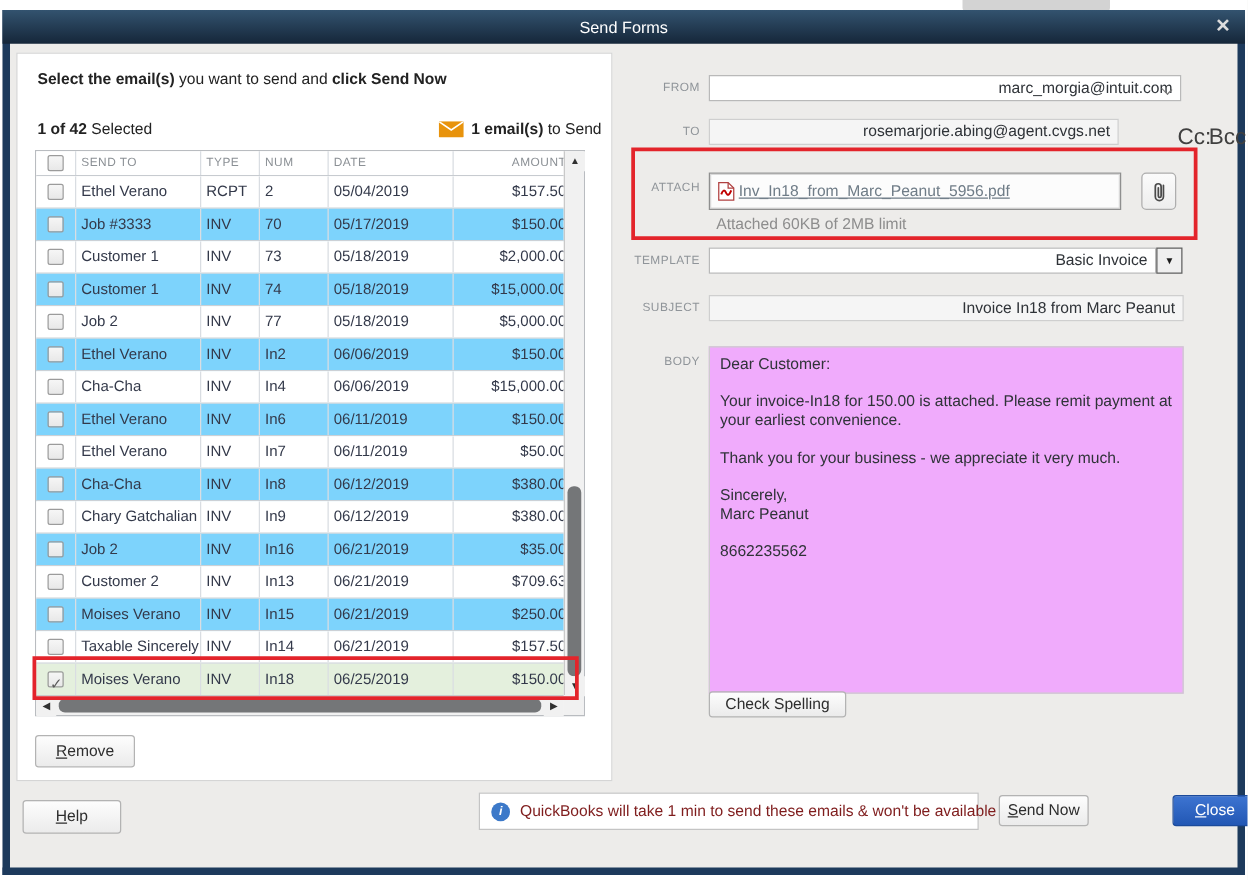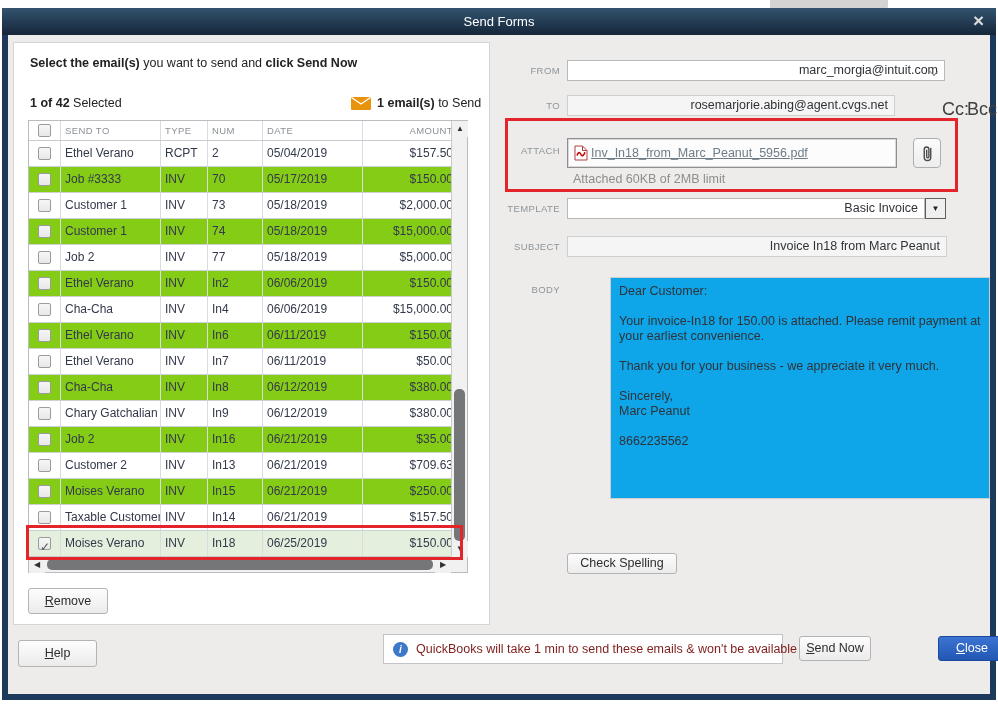--- a/index.html
+++ b/index.html
@@ -26,21 +26,21 @@
   .send-summary { left:377px; top:96px; font-size:12.5px; color:#222; }
   .envelope { left:351px; top:97px; width:20px; height:13px; }
 
   
   .tbl { left:28px; top:120px; width:440px; height:453px; border:1px solid #b9bcc0; background:#fff; }
   .thead { position:absolute; left:0; top:0; width:422px; height:20px; display:flex;
            border-bottom:1px solid #c7cbd0; background:#fff;justify-content:flex-end; }
   .thead .cell { color:#8b9095; font-size:9.5px; letter-spacing:.4px; line-height:19px; }
   .rows { position:absolute; left:0; top:20px; width:422px; }
   .row { display:flex; height:26px; background:#fff; border-bottom:1px solid #ccd1d6; overflow:hidden; }
-  .row.alt { background:#84cc16; }
+  .row.alt { background:#7dd3fc; }
   .row.sel { background:#e4f0dd; }
   .cell { border-right:1px solid #d9dde2; padding-left:4px; font-size:12px; line-height:25px;
           color:#33394a; white-space:nowrap; overflow:hidden; }
   .c-cb { width:32px; display:flex; align-items:center; justify-content:center; padding-left:0; }
   .c-sendto { width:100px; }
   .c-type { width:47px; }
   .c-num { width:55px; }
   .c-date { width:100px; }
   .c-amt { width:88px; border-right:none; }
   .c-amt span { display:block; text-align:right; margin-right:-4px; padding-right:2px; }
@@ -70,22 +70,22 @@
           border-bottom:1.5px solid #777; transform:rotate(45deg) scale(1,.8); }
   .cc-links { font-size:18px; color:#404040;margin-left:41px; }
   .attach-box { left:567px; top:138px; width:330px; height:30px; background:#fcfcfc;
                 border:1px solid #8f8f8f; box-shadow:0 0 0 1px #d9d9d9 inset; display:flex; align-items:center; padding-left:6px; }
   .attach-link { font-size:12.5px; color:#6f7c87; text-decoration:underline; margin-left:3px; white-space:nowrap; }
   .attach-note { left:573px; top:172px; font-size:12.5px; color:#8d8d8d; }
   .clip-btn { left:913px; top:138px; width:28px; height:30px; background:linear-gradient(#fbfbfb,#ededed);
               border:1px solid #aeaeae; border-radius:4px; display:flex; align-items:center; justify-content:center; }
   .dd-btn { left:925px; top:198px; width:21px; height:21px; background:#efefef; border:1px solid #5f5f5f;
             text-align:center; font-size:8px; line-height:20px; color:#1c1c1c; }
-  .bodybox { left:567px; top:277px; width:380px; height:222px; background:#0ea5e9; border:1px solid #cdcdcd;
-             font-size:12.5px; color:#2f3338; padding:6px 8px; line-height:15px; white-space:pre-wrap; overflow:hidden;margin-left:43px; }
+  .bodybox { left:567px; top:277px; width:380px; height:278px; background:#f0abfc; border:1px solid #cdcdcd;
+             font-size:12.5px; color:#2f3338; padding:6px 8px; line-height:15px; white-space:pre-wrap; overflow:hidden; }
 
   
   .btn { background:linear-gradient(#fdfdfd,#ebebeb); border:1px solid #b3b3b3; border-radius:3px;
          font-size:12.5px; color:#2d2d2d; text-align:center; }
   .u { text-decoration:underline; }
   .btn-close { background:linear-gradient(#3d74d1,#2257b4); border:1px solid #1b4a9b; color:#fff; }
 
   
   .info-box { left:383px; top:634px; width:400px; height:30px; background:#fff; border:1px solid #c4c4c4;
               display:flex; align-items:center; padding-left:9px; }
@@ -307,21 +307,21 @@
       <div class="cell c-num">In15</div>
       <div class="cell c-date">06/21/2019</div>
       <div class="cell c-amt">
             <span>$250.00</span>
           </div>
     </div>
         <div class="row">
       <div class="cell c-cb">
             <div class="cb"></div>
           </div>
-      <div class="cell c-sendto">Taxable Customer</div>
+      <div class="cell c-sendto">Taxable Sincerely</div>
       <div class="cell c-type">INV</div>
       <div class="cell c-num">In14</div>
       <div class="cell c-date">06/21/2019</div>
       <div class="cell c-amt">
             <span>$157.50</span>
           </div>
     </div>
         <div class="row sel">
       <div class="cell c-cb">
             <div class="cb checked"></div>

